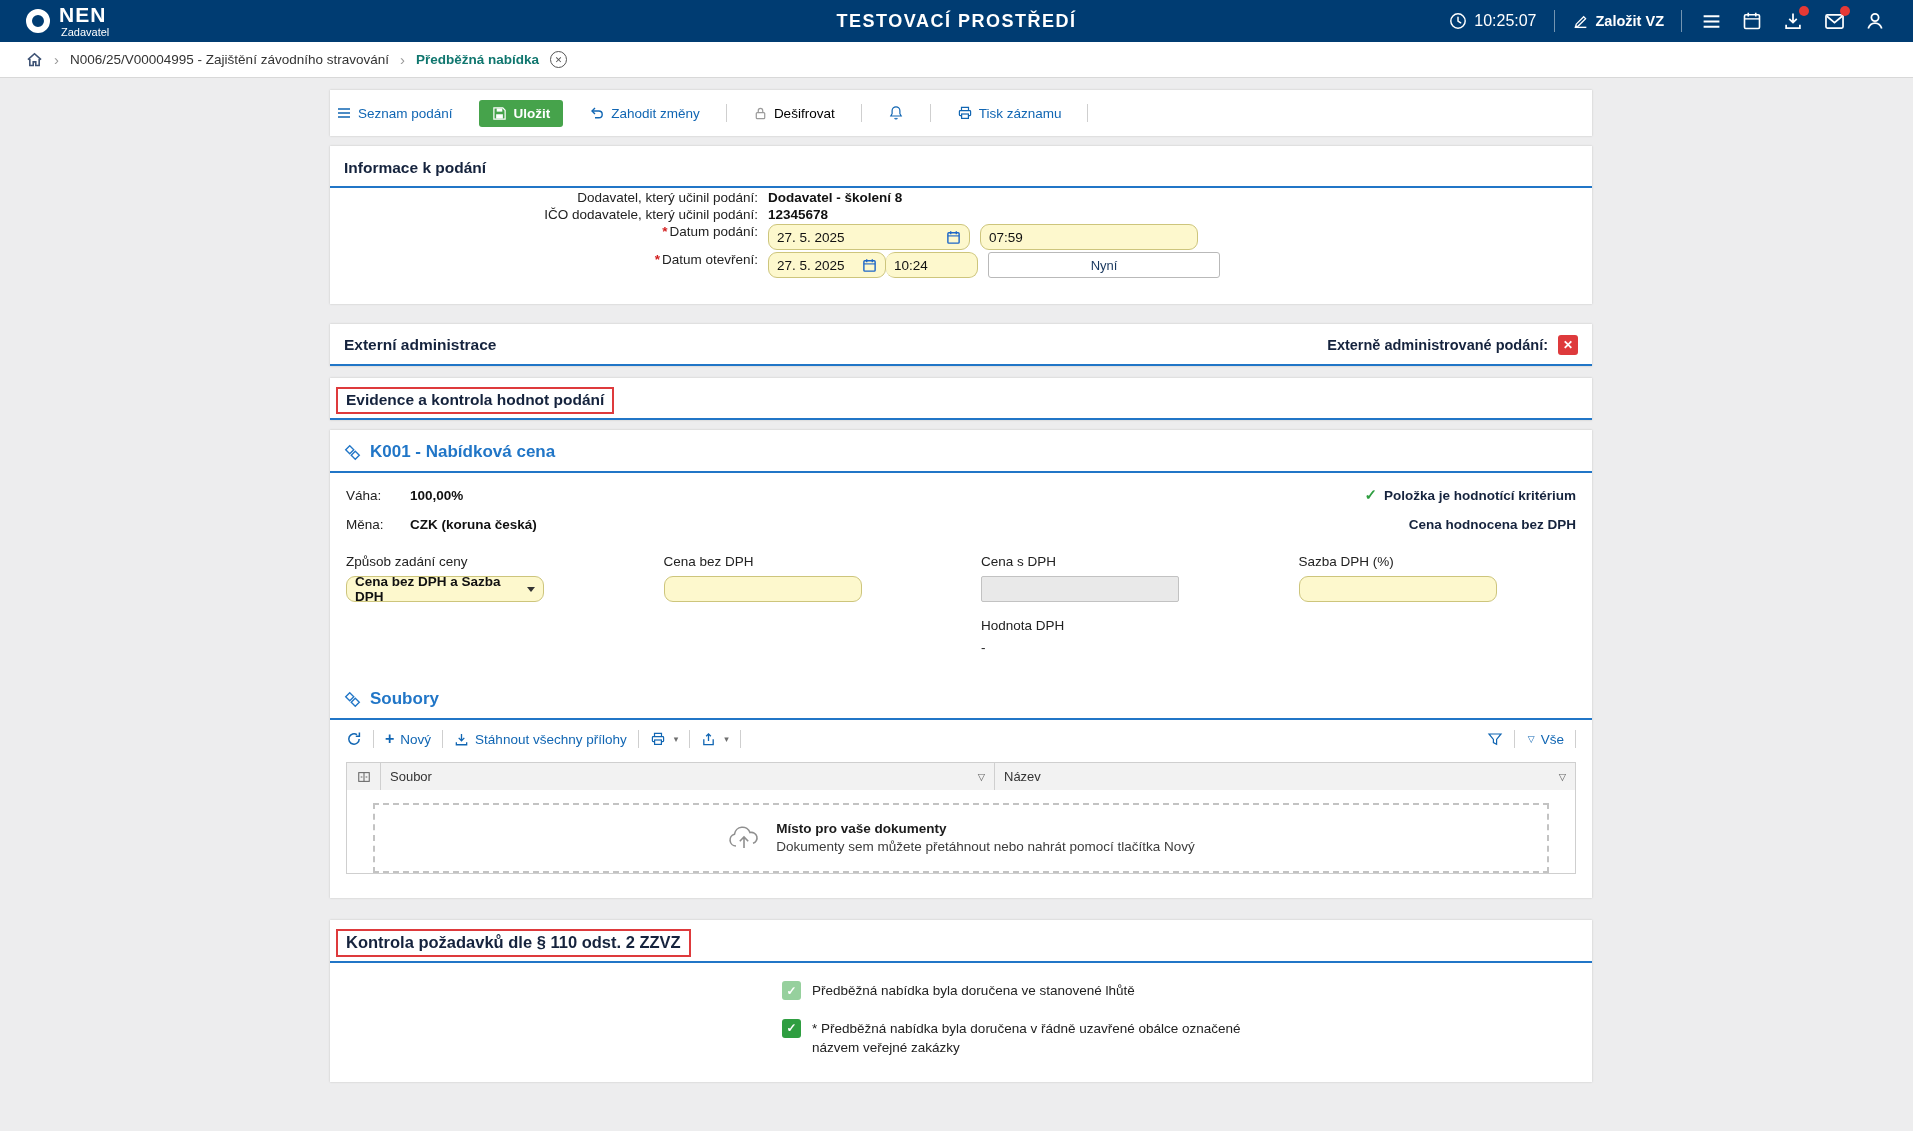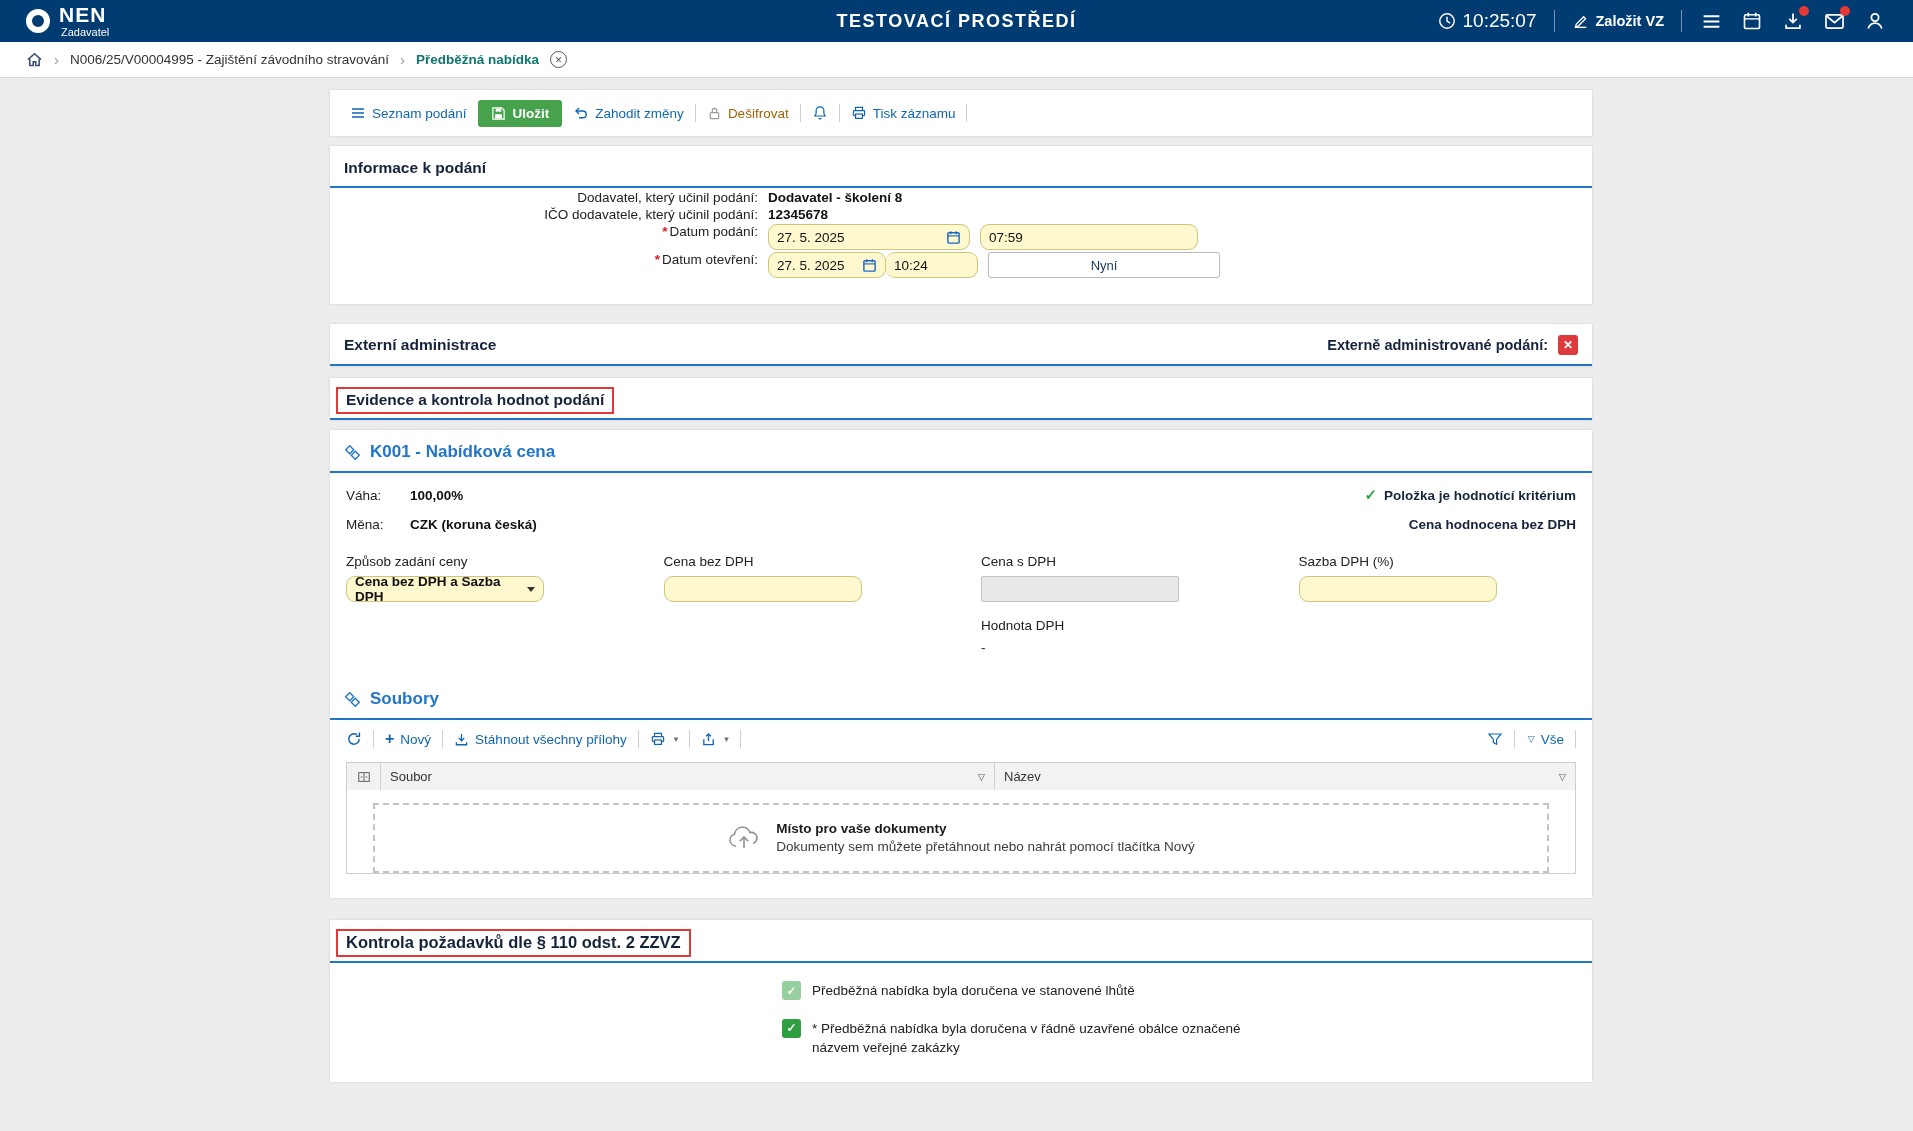--- a/index.html
+++ b/index.html
@@ -19,43 +19,43 @@
     padding:0 26px;color:#fff;position:relative}
   .brand{display:flex;align-items:center;gap:9px;cursor:pointer}
   .logo-ring{width:24px;height:24px;border:6px solid #fff;border-radius:50%;display:inline-block}
   .brand-col{display:flex;flex-direction:column;line-height:1}
   .brand-name{font-size:21px;font-weight:bold;letter-spacing:1px}
   .brand-sub{font-size:11px;margin-top:2px;margin-left:2px}
   .env-title{position:absolute;left:50%;transform:translateX(-50%);
     font-size:18px;font-weight:bold;letter-spacing:1.5px}
   .top-right{margin-left:auto;display:flex;align-items:center;gap:17px}
   .vsep{width:1px;height:22px;background:rgba(255,255,255,.45)}
-  .clock-group{display:flex;align-items:center;gap:7px;font-size:19px}
+  .clock-group{display:flex;align-items:center;gap:7px;font-size:16px}
   .newvz{display:flex;align-items:center;gap:7px;font-size:14.5px;font-weight:bold;cursor:pointer}
   .tb-icon{position:relative;width:24px;height:24px;display:flex;align-items:center;justify-content:center;cursor:pointer}
   .badge{position:absolute;top:-3px;right:-4px;width:10px;height:10px;background:#e53935;border-radius:50%}
   
   .crumbs{height:36px;background:#fff;border-bottom:1px solid #d8d8d8;
     display:flex;align-items:center;gap:11px;padding:0 26px;font-size:13.5px;color:#333}
   .crumb-sep{color:#999;font-size:15px}
   .crumb-current{font-weight:bold;color:#0f766e}
   .close-circ{width:17px;height:17px;border:1.4px solid #555;border-radius:50%;
     display:flex;align-items:center;justify-content:center;font-size:9px;color:#555;cursor:pointer}
   
   .content{margin-left:330px;width:1262px;padding-top:12px}
   .panel{background:#fff;box-shadow:0 0 2px rgba(0,0,0,.18)}
   .panel-underline{border-bottom:2px solid var(--blue)}
   .sec-head{display:flex;align-items:center;padding:13px 14px 9px;
     font-size:15.5px;font-weight:bold;color:#15233d}
   .red-box{border:2px solid var(--red);padding:2px 8px 3px;margin:-4px 11px -5px -8px}
   
-  .toolbar{height:46px;display:flex;align-items:center;gap:11px;padding:0 20px;margin-bottom:10px;
+  .toolbar{height:46px;display:flex;align-items:center;gap:26px;padding:0 6px;margin-bottom:10px;
     color:var(--link);font-size:13.5px}
   .tool-link{display:flex;align-items:center;gap:6px;cursor:pointer;color:var(--link)}
-  .tool-link.disabled{color:#a16207;cursor:default}
+  .tool-link.disabled{color:#000000;cursor:default}
   .tsep{width:1px;height:18px;background:#cfcfcf}
   .btn-save{display:flex;align-items:center;gap:7px;background:var(--green);color:#fff;
     font-weight:bold;border-radius:3px;padding:6px 13px;cursor:pointer;font-size:13.5px}
   
   .info-panel{padding-bottom:26px;margin-bottom:20px}
   .form-row{display:flex;align-items:flex-start;margin-top:2px}
   .form-label{width:438px;text-align:right;padding-right:10px;color:#222}
   .req{color:#d21f1f;font-weight:bold;margin-right:2px}
   .val-bold{font-weight:bold;color:#111}
   .yfield{background:var(--ybg);border:1px solid var(--ybd);height:26px;border-radius:9px;

